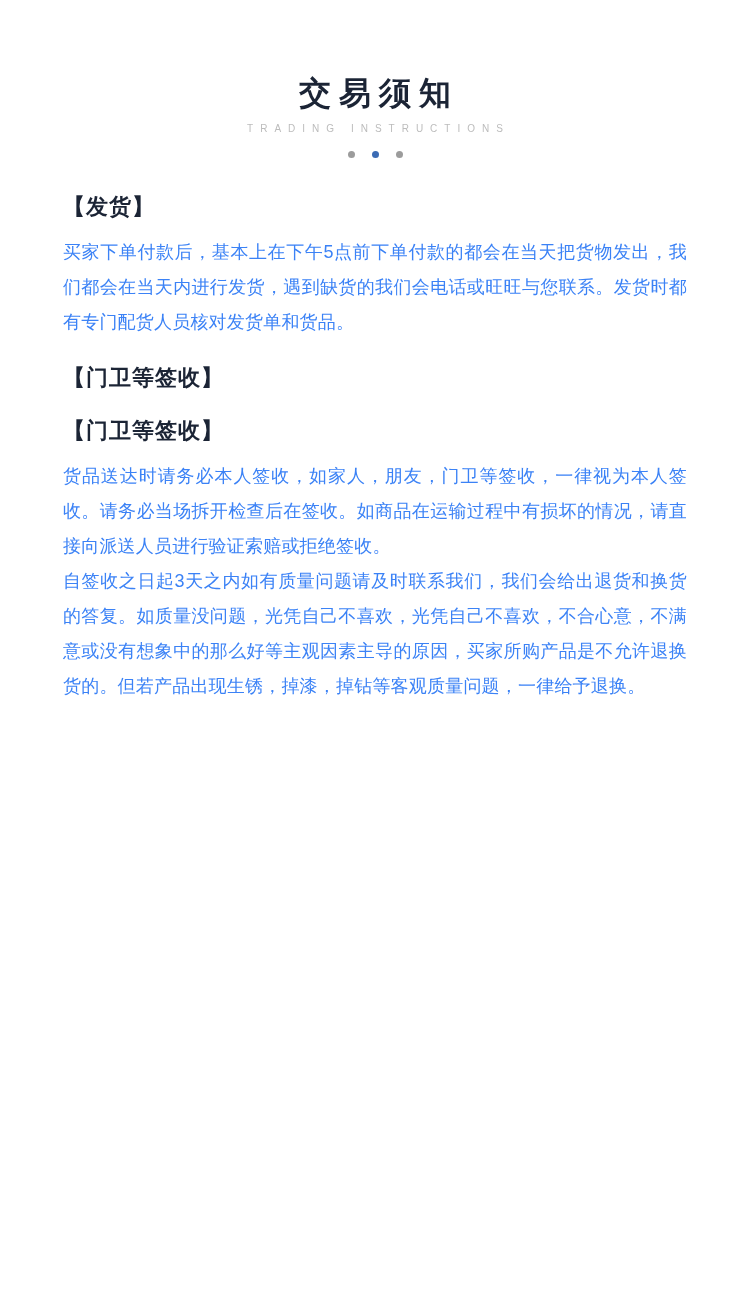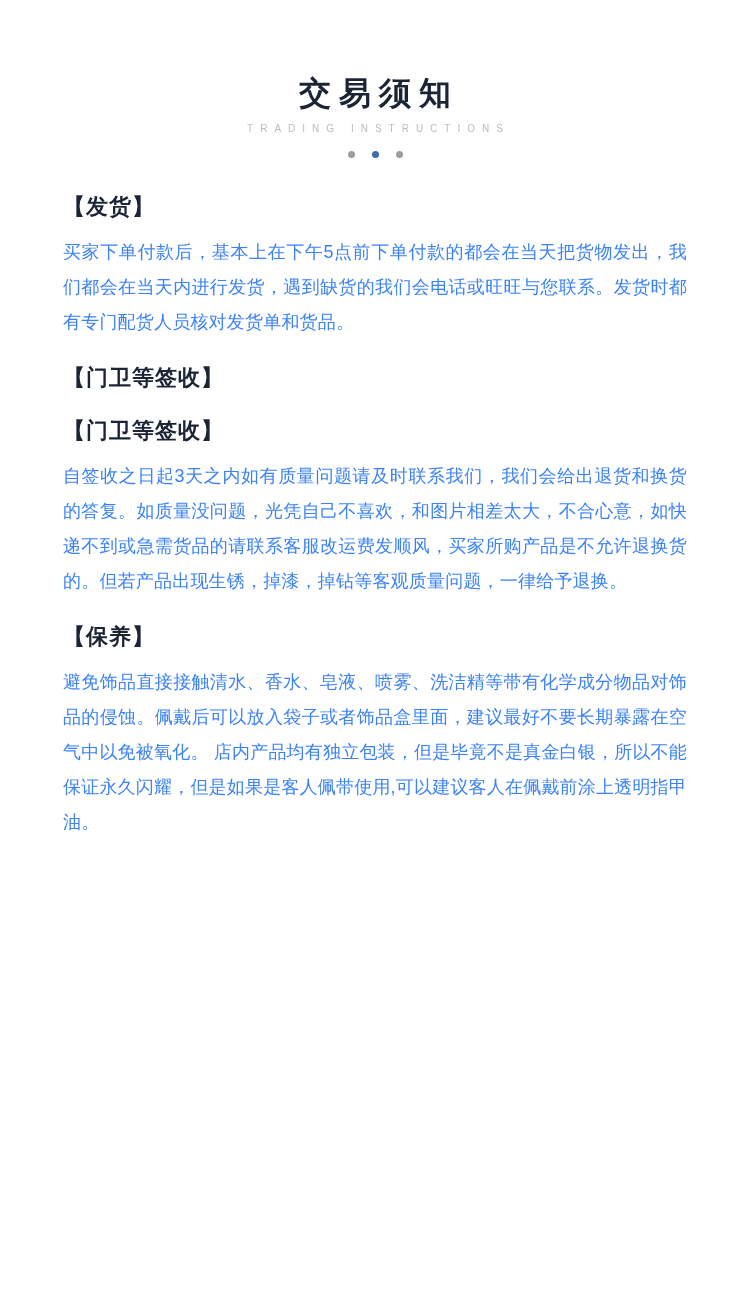--- a/index.html
+++ b/index.html
@@ -90,26 +90,23 @@
       <div class="section-heading">【发货】</div>
       <p class="section-paragraph">买家下单付款后，基本上在下午5点前下单付款的都会在当天把货物发出，我们都会在当天内进行发货，遇到缺货的我们会电话或旺旺与您联系。发货时都有专门配货人员核对发货单和货品。</p>
     </div>
 
     <div class="section">
       <div class="section-heading">【门卫等签收】</div>
     </div>
 
     <div class="section">
       <div class="section-heading">【门卫等签收】</div>
+      <p class="section-paragraph">货品送达时请务必本人签收，如家人，朋友，门卫等签收，一律视为本人签收。请务必当场拆开检查后在签收。如商品在运输过程中有损坏的情况，请直接向派送人员进行验证索赔或拒绝签收。</p>
     </div>
 
     <div class="section">
-      <p class="section-paragraph">自签收之日起3天之内如有质量问题请及时联系我们，我们会给出退货和换货的答复。如质量没问题，光凭自己不喜欢，和图片相差太大，不合心意，如快递不到或急需货品的请联系客服改运费发顺风，买家所购产品是不允许退换货的。但若产品出现生锈，掉漆，掉钻等客观质量问题，一律给予退换。</p>
+      <p class="section-paragraph">自签收之日起3天之内如有质量问题请及时联系我们，我们会给出退货和换货的答复。如质量没问题，光凭自己不喜欢，光凭自己不喜欢，不合心意，不满意或没有想象中的那么好等主观因素主导的原因，买家所购产品是不允许退换货的。但若产品出现生锈，掉漆，掉钻等客观质量问题，一律给予退换。</p>
     </div>
 
-    <div class="section">
-      <div class="section-heading">【保养】</div>
-      <p class="section-paragraph">避免饰品直接接触清水、香水、皂液、喷雾、洗洁精等带有化学成分物品对饰品的侵蚀。佩戴后可以放入袋子或者饰品盒里面，建议最好不要长期暴露在空气中以免被氧化。 店内产品均有独立包装，但是毕竟不是真金白银，所以不能保证永久闪耀，但是如果是客人佩带使用,可以建议客人在佩戴前涂上透明指甲油。</p>
-    </div>
 
 
   </div>
 </div>
 
 </body></html>

